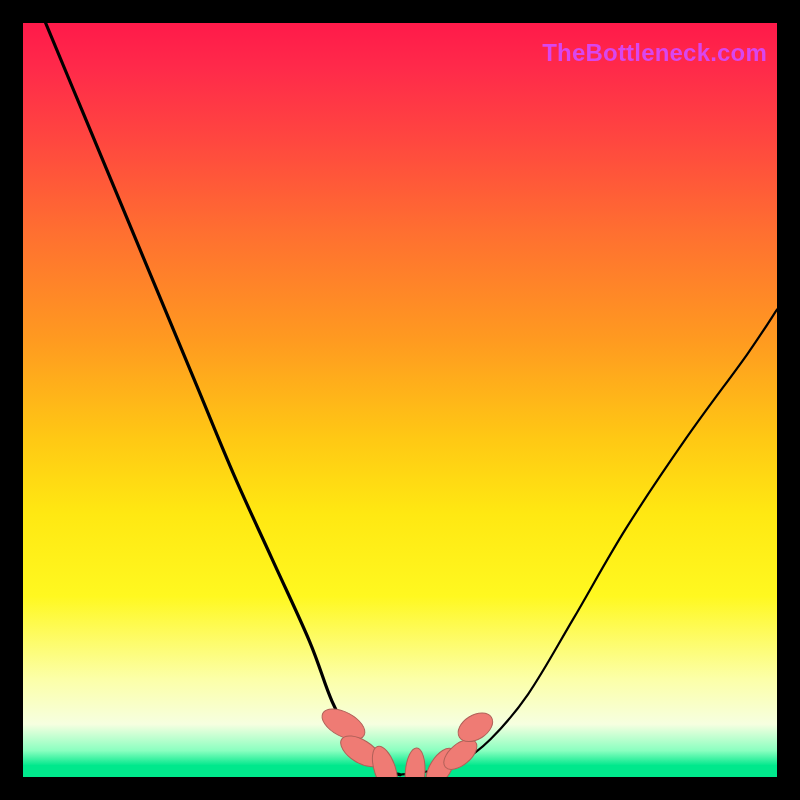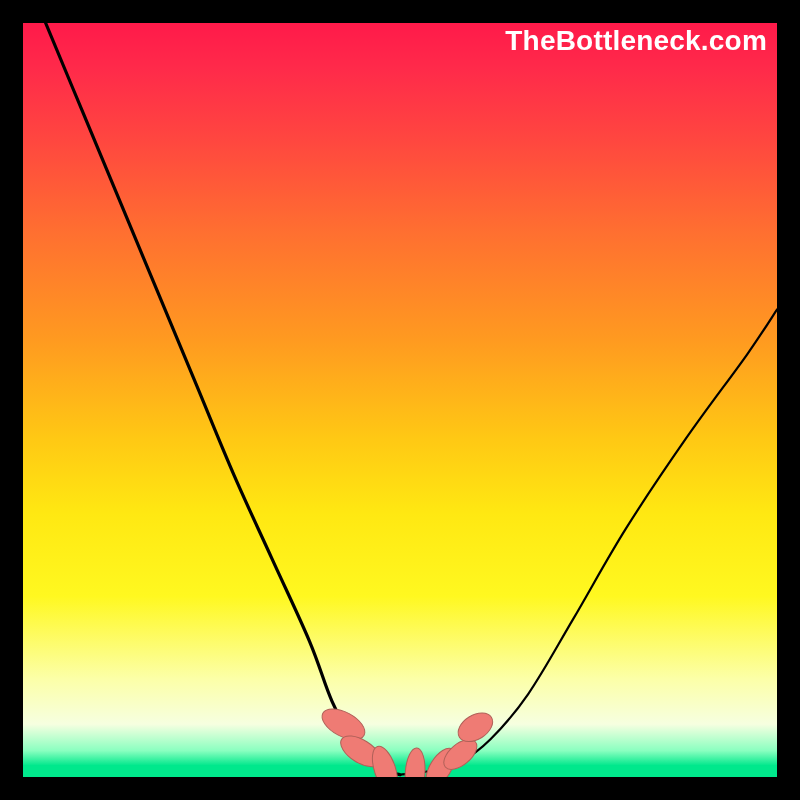--- a/index.html
+++ b/index.html
@@ -39,24 +39,24 @@
       #fff820 76%,
       #fcffa8 87%,
       #f6ffe0 93%,
       #8affc0 96.5%,
       #00e88c 98.5%,
       #00e88c 100%
     );
   }
   .watermark {
     position: absolute;
-    top: 2px;
+    top: 16px;
     right: 10px;
-    color: #ffffff;
-    font-size: 28px;
+    color: #d946ef;
+    font-size: 24px;
     font-weight: 600;
     letter-spacing: 0.2px;
     user-select: none;
   }
   svg.curve {
     position: absolute;
     left: 0; top: 0;
     width: 754px; height: 754px;
   }
   .bottom-band {

